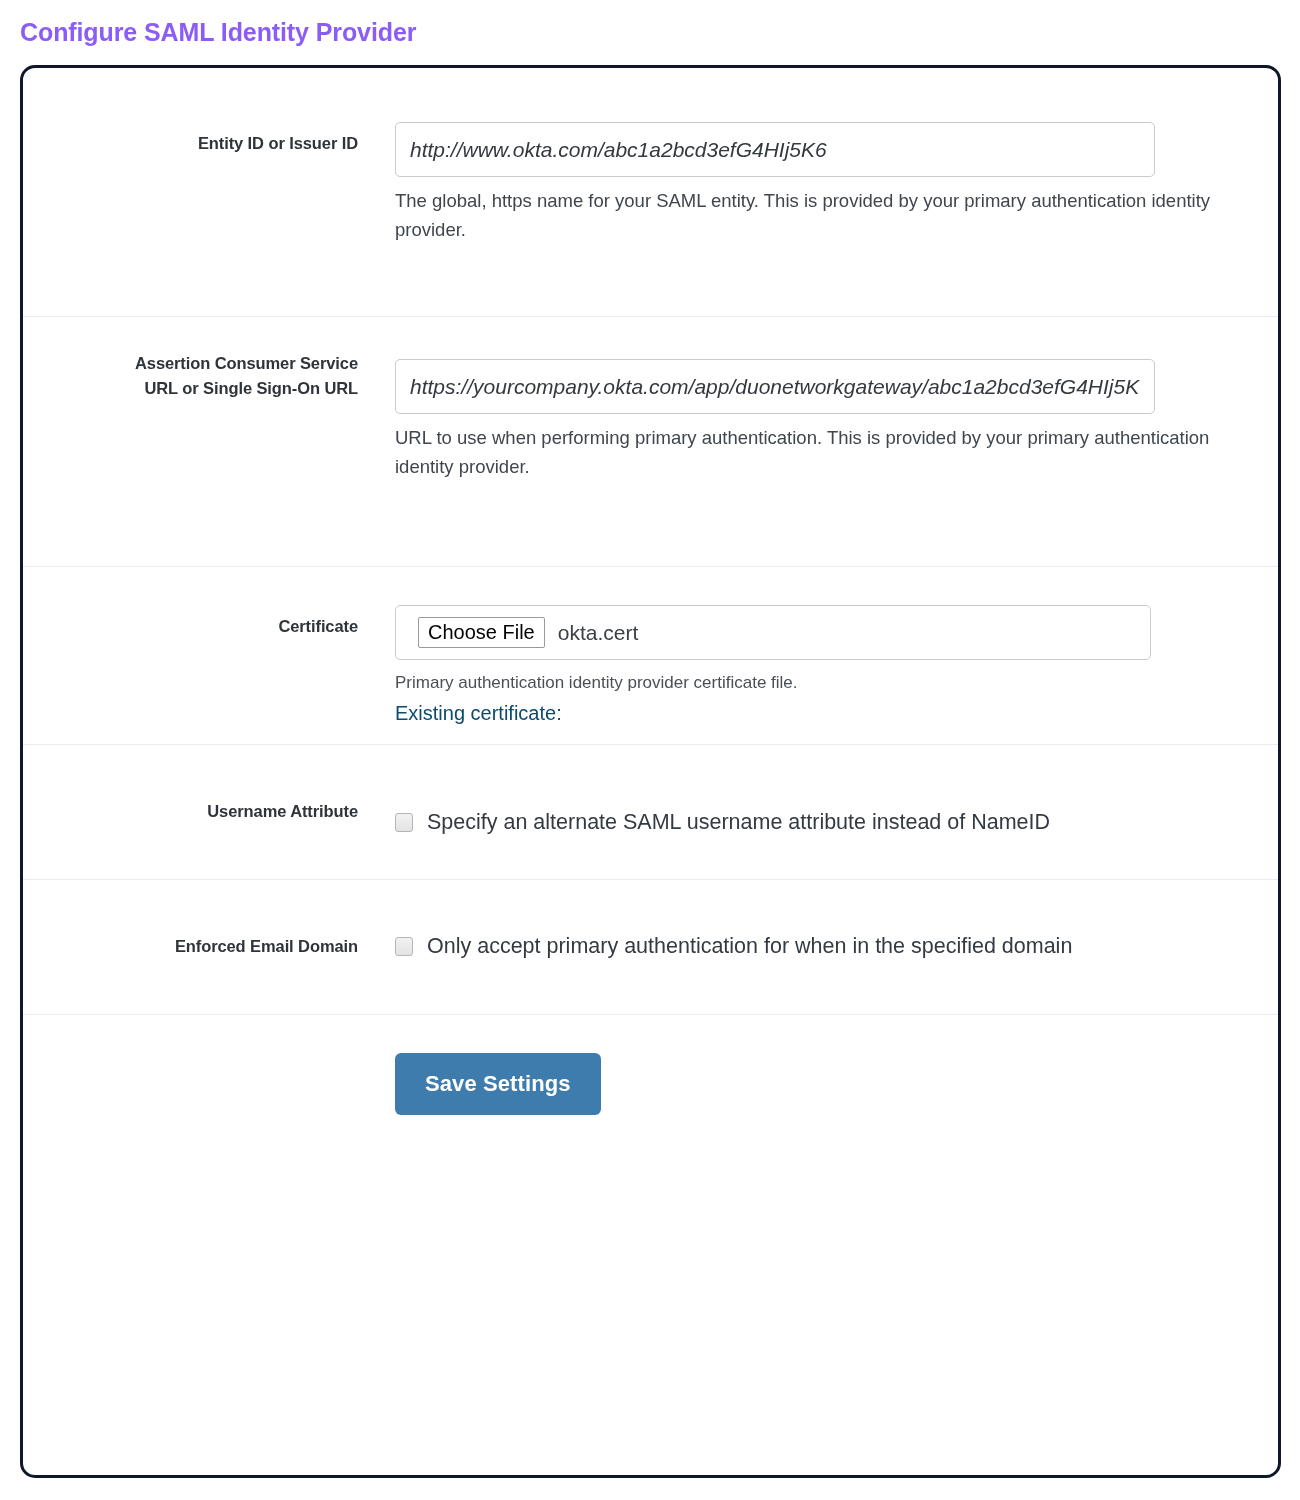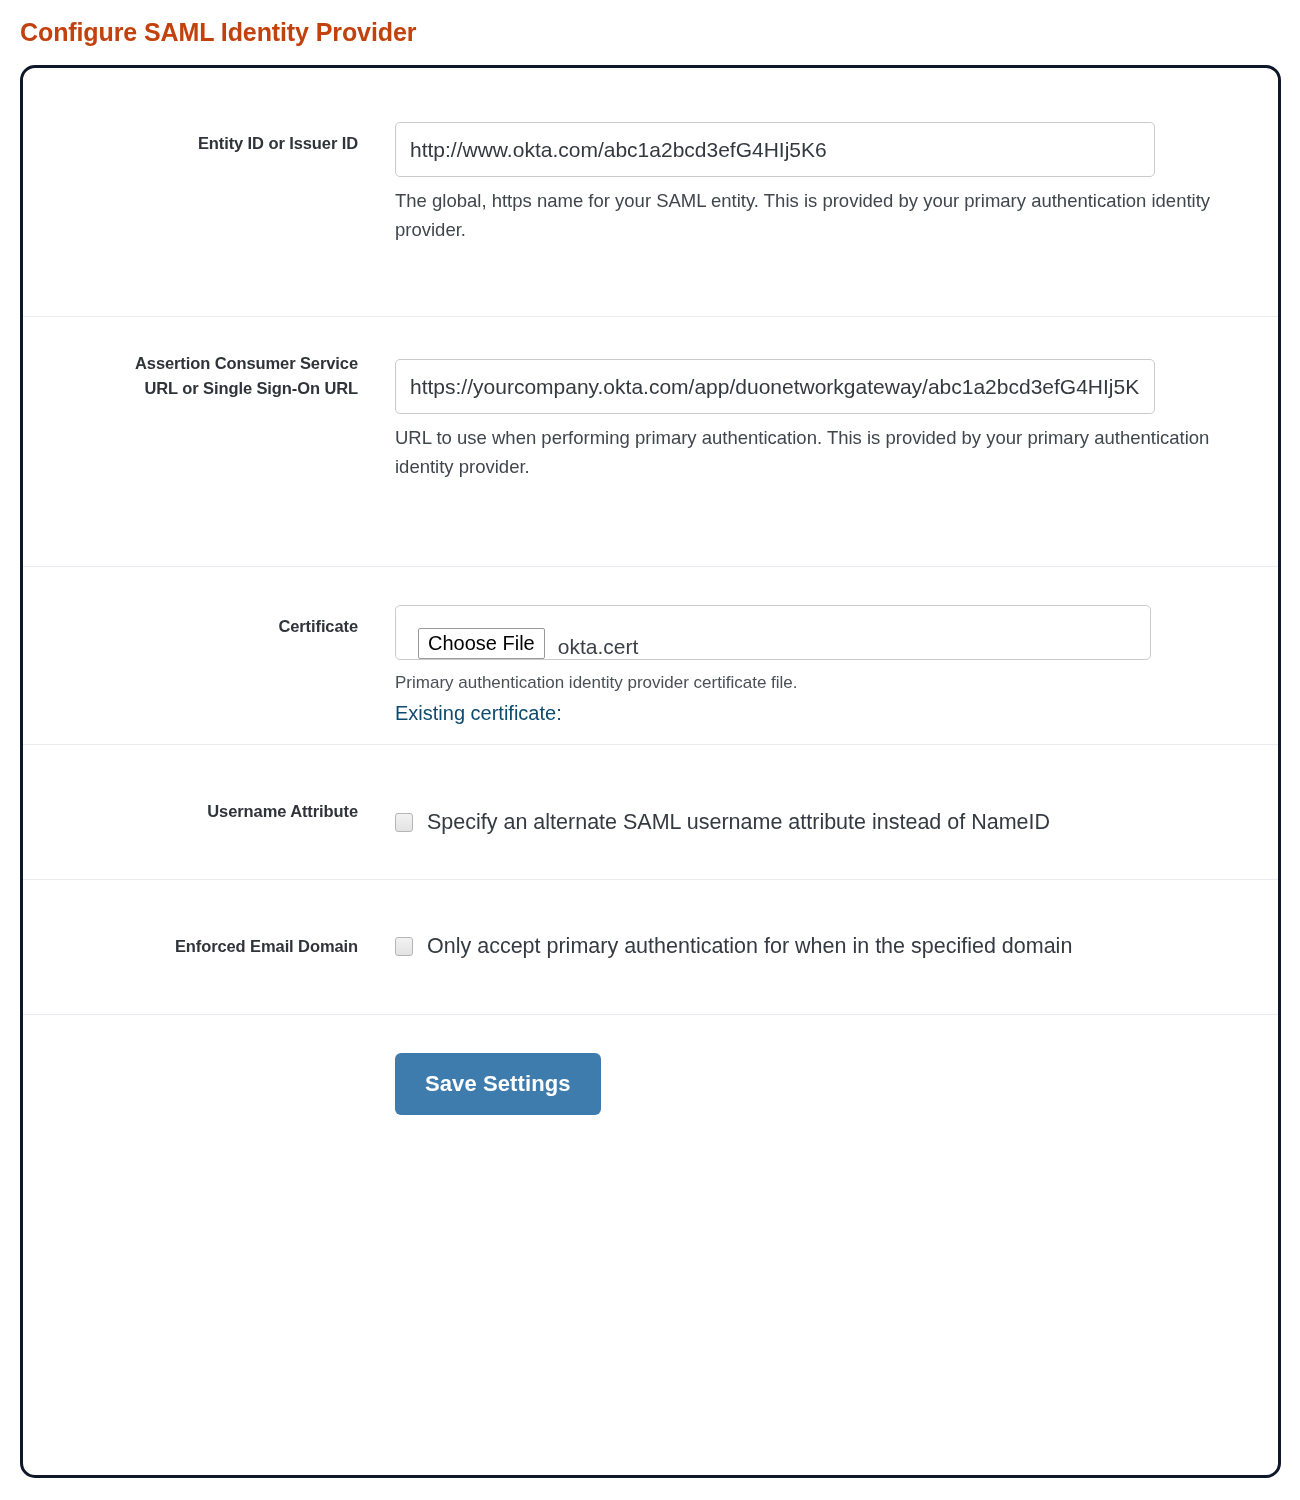--- a/index.html
+++ b/index.html
@@ -19,21 +19,21 @@
     height: 1500px;
     overflow: hidden;
   }
 
   .page-title {
     position: absolute;
     left: 20px;
     top: 19px;
     font-size: 25px;
     font-weight: bold;
-    color: #c2410c;
+    color: #8b5cf6;
     letter-spacing: -0.1px;
     line-height: 1.1;
     white-space: nowrap;
   }
 
   .panel {
     position: absolute;
     left: 20px;
     top: 65px;
     width: 1261px;
@@ -81,20 +81,21 @@
     font-family: "Liberation Sans", sans-serif;
     font-size: 21px;
     color: #34393f;
     background: #ffffff;
     border: 1px solid #c9cbcd;
     border-radius: 5px;
     outline: none;
     overflow: hidden;
     white-space: nowrap;
     text-overflow: clip;
+    font-style: italic;
   }
   .text-input::placeholder { color: #b1b4b8; }
 
   .help {
     margin-top: 9px;
     width: 830px;
     font-size: 18.5px;
     line-height: 29px;
     color: #40464d;
   }
@@ -116,21 +117,21 @@
 
   
   .file-input-box {
     position: relative;
     width: 756px;
     height: 55px;
     border: 1px solid #c9cbcd;
     border-radius: 5px;
     background: #ffffff;
     display: flex;
-    align-items: flex-end;
+    align-items: center;
     padding-left: 22px;
   }
   .choose-file-btn {
     font-family: "Liberation Sans", sans-serif;
     font-size: 20px;
     color: #000000;
     background: #ffffff;
     border: 1px solid #9a9a9a;
     border-radius: 2px;
     padding: 2px 9px 3px 9px;

